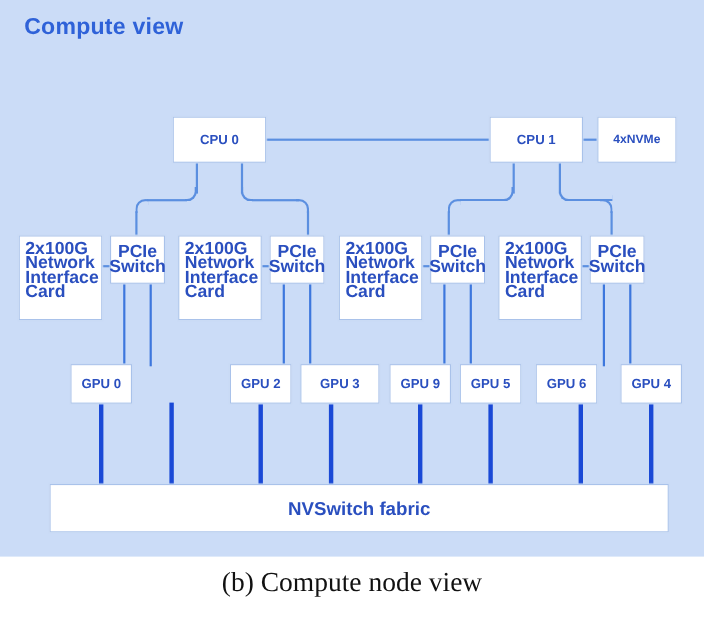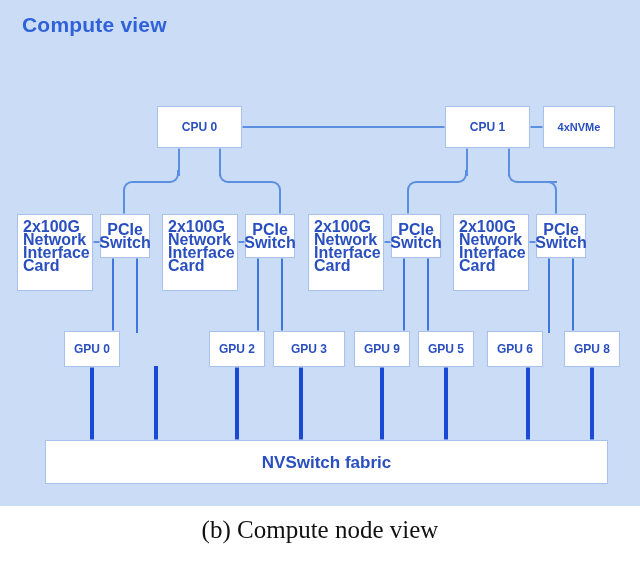--- a/index.html
+++ b/index.html
@@ -116,21 +116,21 @@
 
   <div class="pcielink" style="left:548px;top:256px;height:77px;"></div>
   <div class="pcielink" style="left:572px;top:256px;height:77px;"></div>
 
   <div class="box center gpu" style="left:64px;top:331px;width:56px;height:36px;">GPU 0</div>
   <div class="box center gpu" style="left:209px;top:331px;width:56px;height:36px;">GPU 2</div>
   <div class="box center gpu" style="left:273px;top:331px;width:72px;height:36px;">GPU 3</div>
   <div class="box center gpu" style="left:354px;top:331px;width:56px;height:36px;">GPU 9</div>
   <div class="box center gpu" style="left:418px;top:331px;width:56px;height:36px;">GPU 5</div>
   <div class="box center gpu" style="left:487px;top:331px;width:56px;height:36px;">GPU 6</div>
-  <div class="box center gpu" style="left:564px;top:331px;width:56px;height:36px;">GPU 8</div>
+  <div class="box center gpu" style="left:564px;top:331px;width:56px;height:36px;">GPU 4</div>
 
   <div class="nvlink" style="left:90px;top:366px;height:76px;"></div>
   <div class="nvlink" style="left:154px;top:366px;height:76px;"></div>
   <div class="nvlink" style="left:235px;top:366px;height:76px;"></div>
   <div class="nvlink" style="left:299px;top:366px;height:76px;"></div>
   <div class="nvlink" style="left:380px;top:366px;height:76px;"></div>
   <div class="nvlink" style="left:444px;top:366px;height:76px;"></div>
   <div class="nvlink" style="left:526px;top:366px;height:76px;"></div>
   <div class="nvlink" style="left:590px;top:366px;height:76px;"></div>
 

